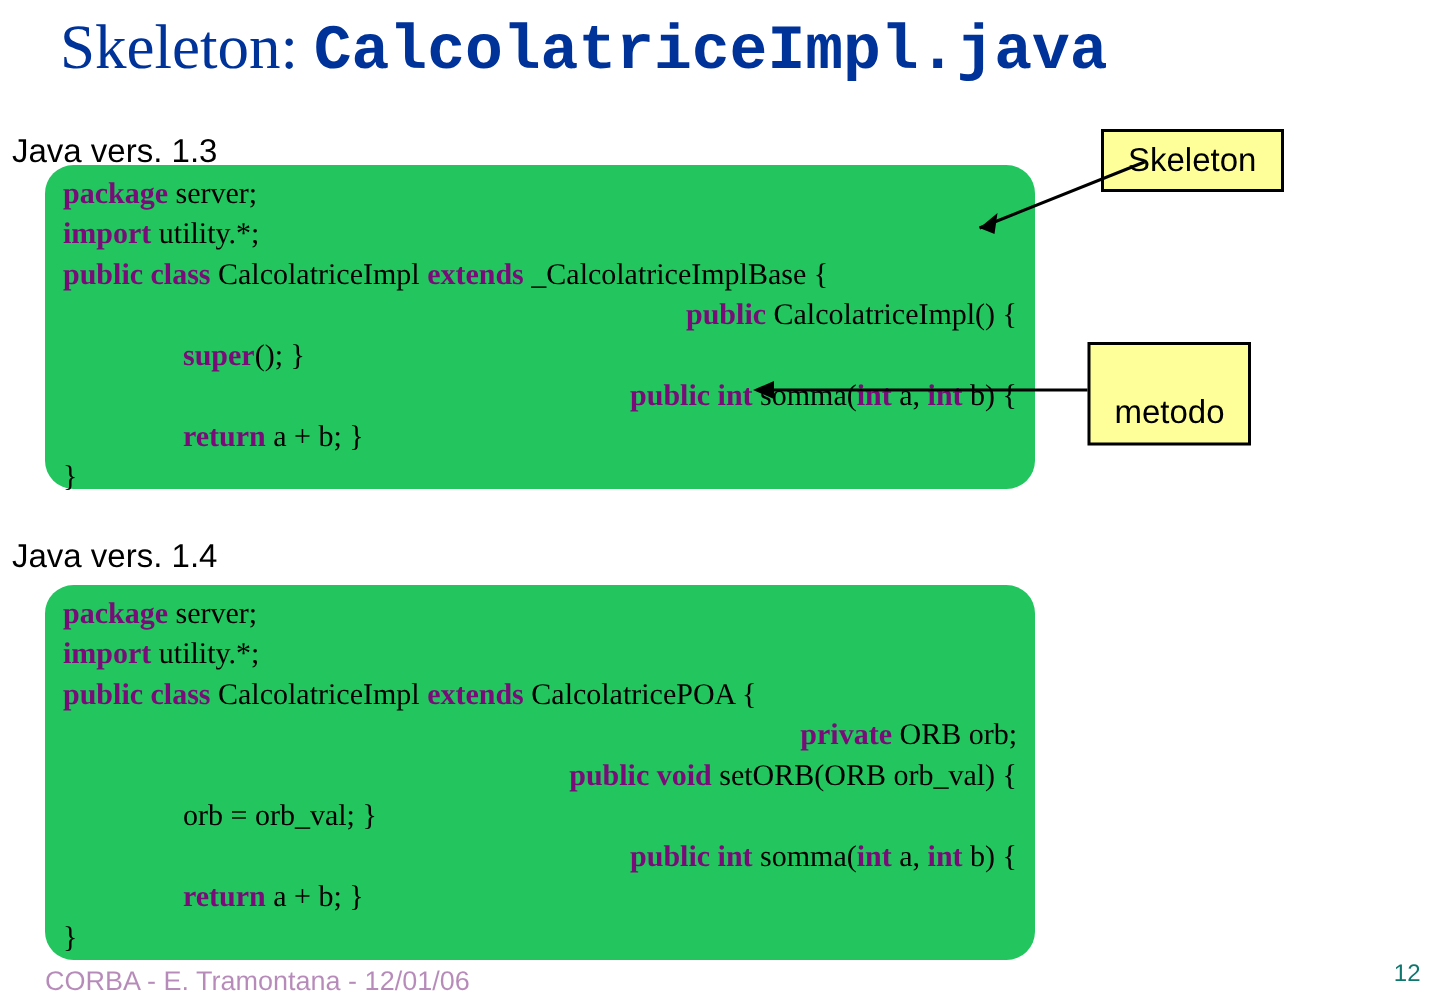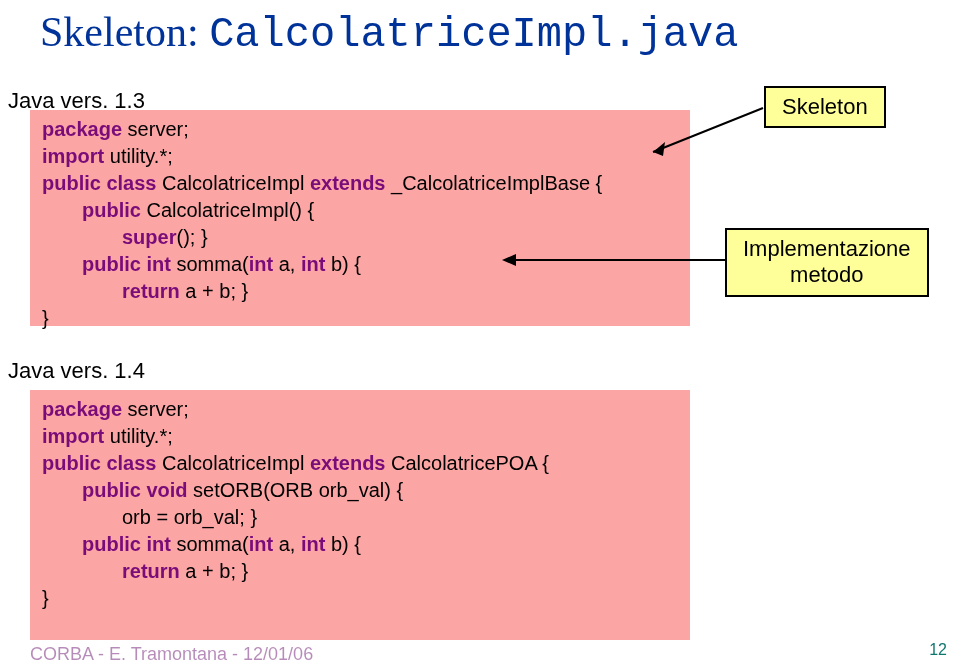--- a/index.html
+++ b/index.html
@@ -11,29 +11,30 @@
       position: relative;
       overflow: hidden;
     }
     .title {
       font-size: 42px;
       color: #003399;
       padding: 8px 0 0 40px;
     }
     .title-mono {
       font-family: 'Courier New', monospace;
-      font-weight: normal;
+      font-weight: bold;
     }
     .codebox {
       position: absolute;
-      background: #fca5a5;
-      font-family: Liberation Sans, sans-serif;
+      background: #22c55e;
+      font-family: Liberation Serif, serif;
       font-size: 20px;
       line-height: 1.35;
       padding: 6px 12px 6px 12px;
+      border-radius: 19px;
     }
     .codebox1 {
       left: 30px;
       top: 110px;
       width: 660px;
       height: 216px;
     }
     .codebox2 {
       left: 30px;
       top: 390px;
@@ -52,39 +53,39 @@
     .note {
       position: absolute;
       background: #ffff99;
       border: 2px solid #000;
       font-family: Arial, Helvetica, sans-serif;
       font-size: 22px;
       text-align: center;
       padding: 6px 16px;
       color: #000;
     }
-    .note1 { left: 764px; top: 86px; }
+    .note1 { left: 734px; top: 86px; }
     .note2 { left: 725px; top: 228px; line-height: 1.2; }
     .arrow1 {
       position: absolute;
       left: 645px;
       top: 106px;
       width: 120px;
       height: 60px;
       pointer-events: none;
     }
     .arrow2 {
       position: absolute;
       left: 500px;
       top: 250px;
       width: 230px;
       height: 20px;
       pointer-events: none;
     }
-    .indent1 { padding-left: 40px; }
+    .indent1 { padding-left: 40px; text-align: right; }
     .indent2 { padding-left: 80px; }
     .footer {
       position: absolute;
       left: 30px;
       bottom: 0;
       font-family: Arial, Helvetica, sans-serif;
       font-size: 18px;
       color: #701a75;
       opacity: 0.5;
     }
@@ -112,40 +113,41 @@
   <div><span class="kw">public class</span><span> CalcolatriceImpl </span><span class="kw">extends</span><span> _CalcolatriceImplBase {</span></div>
   <div class="indent1"><span class="kw">public</span><span> CalcolatriceImpl() {</span></div>
   <div class="indent2"><span class="kw">super</span><span>(); }</span></div>
   <div class="indent1"><span class="kw">public int</span><span> somma(</span><span class="kw">int</span><span> a, </span><span class="kw">int</span><span> b) {</span></div>
   <div class="indent2"><span class="kw">return</span><span> a + b; }</span></div>
   <div>}</div>
 </div>
 
 <div class="note note1">Skeleton</div>
 <div class="note note2">
-  <span>Implementazione</span><br>
+  <br>
   <span>metodo</span>
 </div>
 
 <svg class="arrow1" viewBox="0 0 120 60">
   <line x1="118" y1="2" x2="8" y2="46" stroke="#000" stroke-width="2"></line>
   <polygon points="8,46 20,36 18,50" fill="#000"></polygon>
 </svg>
 
 <svg class="arrow2" viewBox="0 0 230 20">
   <line x1="225" y1="10" x2="10" y2="10" stroke="#000" stroke-width="2"></line>
   <polygon points="2,10 16,4 16,16" fill="#000"></polygon>
 </svg>
 
 <div class="version-label vlabel2">Java vers. 1.4</div>
 
 <div class="codebox codebox2">
   <div><span class="kw">package</span><span> server;</span></div>
   <div><span class="kw">import</span><span> utility.*;</span></div>
   <div><span class="kw">public class</span><span> CalcolatriceImpl </span><span class="kw">extends</span><span> CalcolatricePOA {</span></div>
+  <div class="indent1"><span class="kw">private</span><span> ORB orb;</span></div>
   <div class="indent1"><span class="kw">public void</span><span> setORB(ORB orb_val) {</span></div>
   <div class="indent2">orb = orb_val; }</div>
   <div class="indent1"><span class="kw">public int</span><span> somma(</span><span class="kw">int</span><span> a, </span><span class="kw">int</span><span> b) {</span></div>
   <div class="indent2"><span class="kw">return</span><span> a + b; }</span></div>
   <div>}</div>
 </div>
 
 <div class="footer">CORBA - E. Tramontana - 12/01/06</div>
 <div class="pagenum">12</div>
 

